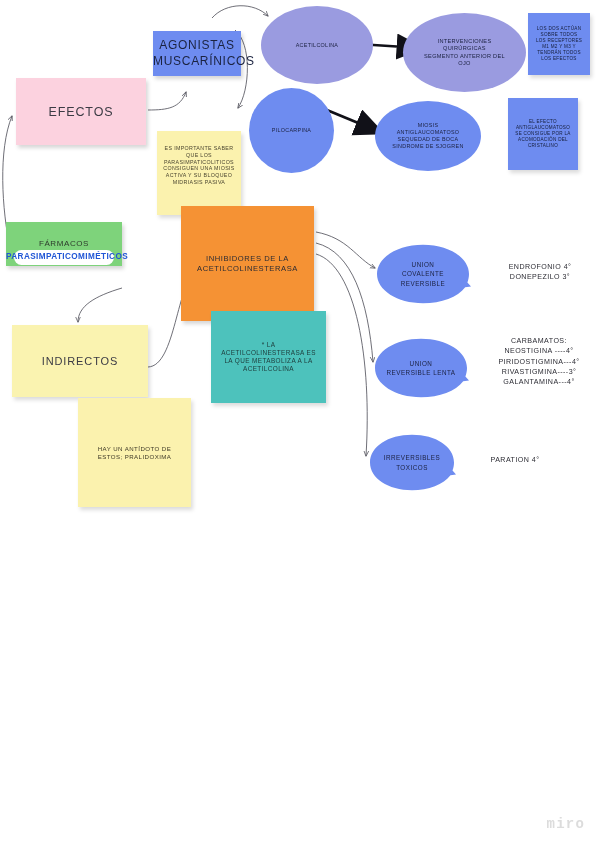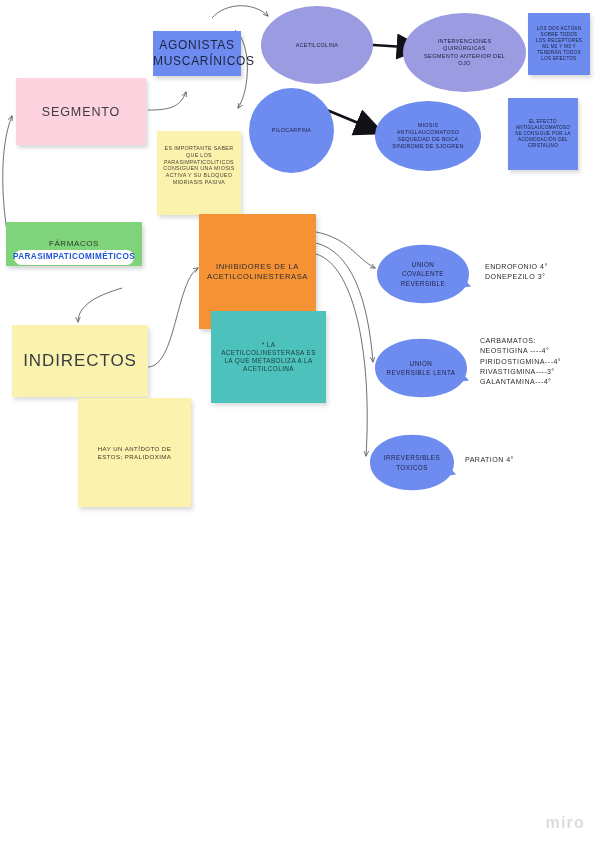--- a/index.html
+++ b/index.html
@@ -26,21 +26,21 @@
   .n-agonistas{background:#6E8CF0;}
   .n-agonistas .txt{font-size:12px;letter-spacing:.7px;color:#1b2340;}
 
   
   .n-farmacos{background:#7ED37B;}
   .n-farmacos .txt{font-size:8px;letter-spacing:.6px;color:#2d3b2c;}
   .white-strip{position:absolute;left:8px;right:8px;top:28px;height:15px;background:#fff;border-radius:9px;}
 
   
   .n-indirectos{background:#FAF3B0;}
-  .n-indirectos .txt{font-size:17px;letter-spacing:.9px;color:#3b3b44;}
+  .n-indirectos .txt{font-size:11px;letter-spacing:.9px;color:#3b3b44;}
 
   
   .sticky-y{background:#FBF2AE;}
   .sticky-y .txt{font-size:5.3px;letter-spacing:.35px;color:#4a4530;}
   .sticky-y.big .txt{font-size:6.1px;letter-spacing:.45px;color:#3f3a28;}
 
   
   .n-inhib{background:#F59234;}
   .n-inhib .txt{font-size:7.6px;letter-spacing:.55px;color:#2b2b33;}
 
@@ -58,26 +58,26 @@
   .ell-blue{background:#6E8CF0;}
   .ell .txt{font-size:5.4px;letter-spacing:.3px;color:#1b2140;}
   .ell.lg .txt{font-size:5.6px;}
 
   
   .bubble{position:absolute;}
   .bubble .lbl{position:absolute;inset:0;display:flex;align-items:center;justify-content:center;
                 text-align:center;font-size:6.3px;letter-spacing:.5px;color:#1b2140;line-height:1.45;white-space:pre-line;}
 
   
-  .plain{position:absolute;font-size:7.1px;letter-spacing:.45px;
+  .plain{position:absolute;text-align:center;font-size:7.1px;letter-spacing:.45px;
          line-height:1.45;color:#2b2b33;white-space:pre-line;}
 
   
-  .wm{position:absolute;right:14px;bottom:16px;font-size:16px;letter-spacing:1.2px;
-      color:#dcdcdc;font-weight:700;}
+  .wm{position:absolute;right:14px;bottom:16px;font-size:14px;letter-spacing:1.2px;
+      color:#dcdcdc;font-weight:700;font-family:Liberation Mono, monospace;}
 </style>
 </head>
 <body>
 
 <div id="canvas">
 
   <svg class="links" viewBox="0 0 599 848">
     <defs>
       <marker id="ah" markerWidth="7" markerHeight="7" refX="5.6" refY="3" orient="auto">
         <path d="M0,0.4 L6,3 L0,5.6" fill="none" stroke="#55555f" stroke-width="0.9" stroke-linecap="round" stroke-linejoin="round"></path>
@@ -104,49 +104,49 @@
     <path d="M316,232 C348,238 356,258 375,268" fill="none" stroke="#55555f" stroke-width="0.85" marker-end="url(#ah)"></path>
 
     <path d="M316,243 C352,252 368,300 373,362" fill="none" stroke="#55555f" stroke-width="0.85" marker-end="url(#ah)"></path>
 
     <path d="M316,254 C356,266 372,360 366,456" fill="none" stroke="#55555f" stroke-width="0.85" marker-end="url(#ah)"></path>
 
     <path d="M358,44 L420,48" fill="none" stroke="#111118" stroke-width="2.6" marker-end="url(#ahb)"></path>
     <path d="M322,108 L380,132" fill="none" stroke="#111118" stroke-width="2.8" marker-end="url(#ahb)"></path>
   </svg>
 
-  <div class="node card n-farmacos" style="left:6px;top:222px;width:136px;height:44px;flex-direction:column;gap:0;">
+  <div class="node card n-farmacos" style="left:6px;top:222px;width:116px;height:44px;flex-direction:column;gap:0;">
     <span class="txt" style="margin-top:1px;">FÁRMACOS</span>
     <div class="white-strip"></div>
     <span class="txt" style="position:absolute;bottom:4px;left:0;margin-top:45px;"><b style="color:#2056d6;font-size:8.2px;letter-spacing:.4px;">PARASIMPATICOMIMÉTICOS</b></span>
   </div>
 
   <div class="node card n-directos" style="left:16px;top:78px;width:130px;height:67px;">
-    <span class="txt">SEGMENTO</span>
+    <span class="txt">EFECTOS</span>
   </div>
 
   <div class="node sticky n-indirectos" style="left:12px;top:325px;width:136px;height:72px;">
     <span class="txt">INDIRECTOS</span>
   </div>
 
   <div class="node card n-agonistas" style="left:153px;top:31px;width:88px;height:45px;">
     <span class="txt">AGONISTAS
 MUSCARÍNICOS</span>
   </div>
 
   <div class="node sticky sticky-y" style="left:157px;top:131px;width:84px;height:84px;padding:14px 5px 0;align-items:flex-start;">
     <span class="txt">ES IMPORTANTE SABER
 QUE LOS
 PARASIMPATICOLITICOS
 CONSIGUEN UNA MIOSIS
 ACTIVA Y SU BLOQUEO
 MIDRIASIS PASIVA</span>
   </div>
 
-  <div class="node card n-inhib" style="left:199px;top:206px;width:117px;height:115px;margin-top:8px;">
+  <div class="node card n-inhib" style="left:181px;top:206px;width:133px;height:115px;">
     <span class="txt">INHIBIDORES DE LA
 ACETILCOLINESTERASA</span>
   </div>
 
   <div class="node sticky n-teal" style="left:211px;top:311px;width:115px;height:92px;padding:0 4px;">
     <span class="txt">* LA
 ACETILCOLINESTERASA ES
 LA QUE METABOLIZA A LA
 ACETILCOLINA</span>
   </div>

